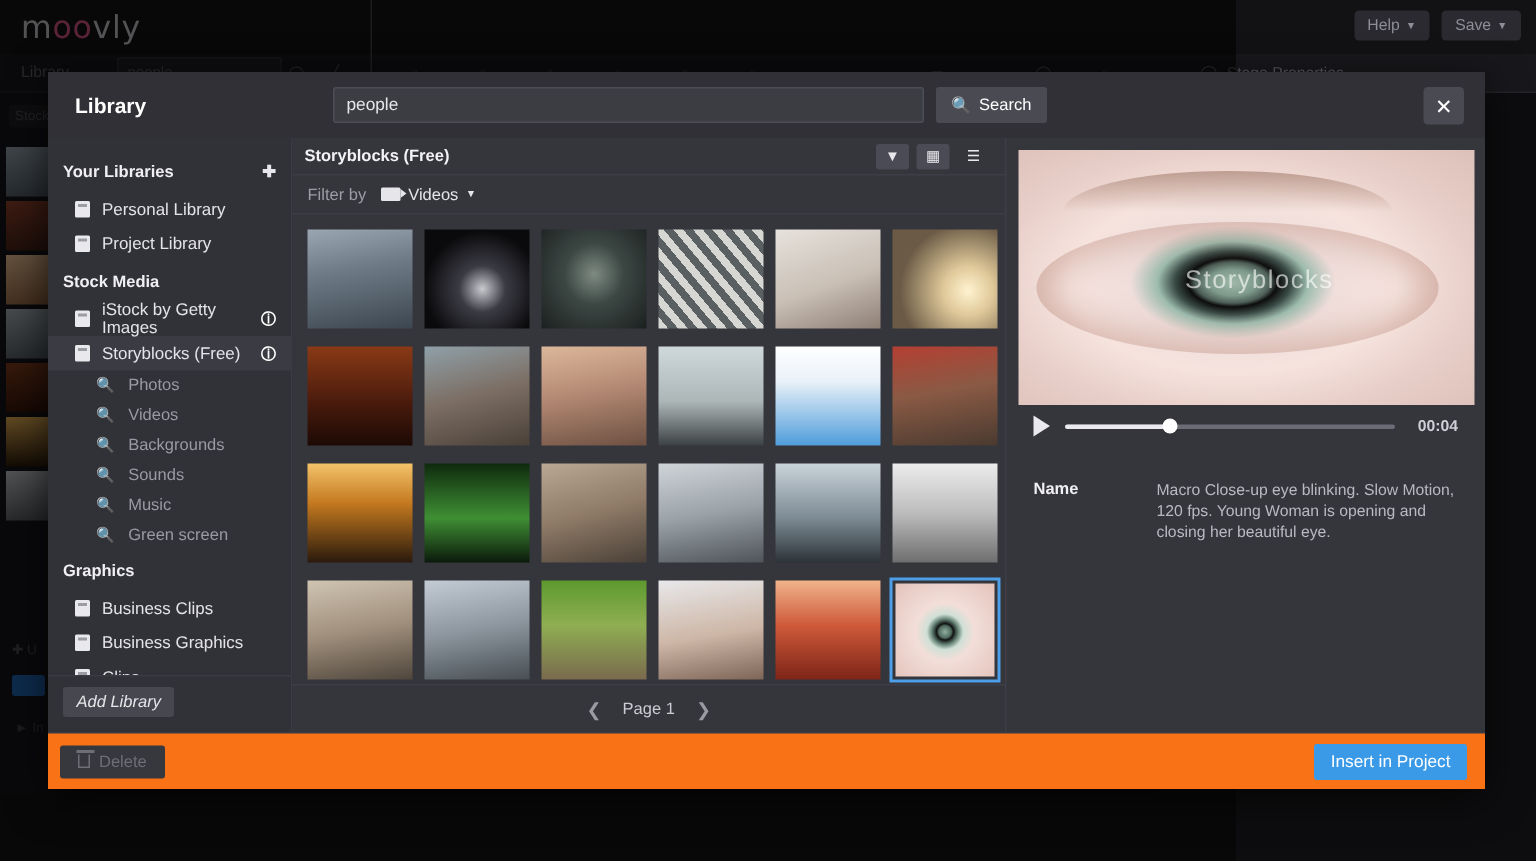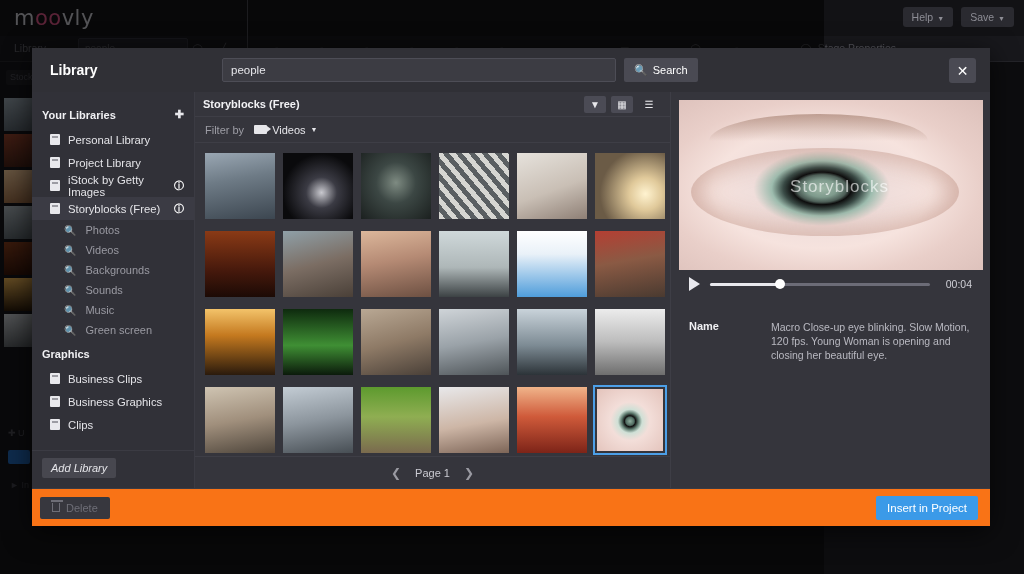--- a/index.html
+++ b/index.html
@@ -246,21 +246,21 @@
   }
   .pv-video .lid {
     position: absolute; left: 4%; top: 28%; width: 88%; height: 52%;
     border-radius: 50%; box-shadow: inset 0 0 22px 8px rgba(180,130,115,.45);
   }
   .pv-wm {
     position: absolute; left: 0; right: 0; top: 45%;
     text-align: center; font-size: 17px; color: rgba(255,255,255,.62);
     letter-spacing: 1px; font-family: "Liberation Sans", sans-serif; padding-left: 17px;
   }
-  .pv-bar { display: flex; align-items: center; gap: 10px; padding: 7px 10px 3px 10px; }
+  .pv-bar { display: flex; align-items: center; gap: 10px; padding: 7px 10px 3px 10px; font-weight: bold; }
   .play-tri {
     width: 0; height: 0; border-left: 11px solid #e9e9ee;
     border-top: 7px solid transparent; border-bottom: 7px solid transparent;
     cursor: pointer;
   }
   .track { flex: 1; height: 3px; background: #6c6c77; position: relative; border-radius: 2px; }
   .track .fill { position: absolute; left:0; top:0; height: 3px; width: 32%; background: #e9e9ee; border-radius:2px;}
   .track .knob {
     position: absolute; left: 32%; top: -3.5px; width: 10px; height: 10px;
     border-radius: 50%; background: #fff; transform: translateX(-50%); cursor: pointer;
@@ -394,20 +394,23 @@
           </div>
           <div class="side-item">
             <span class="bookicon"></span>
             <span>Personal Library</span>
           </div>
           <div class="side-item">
             <span class="bookicon"></span>
             <span>Project Library</span>
           </div>
 
+          <div class="side-head">
+            <span>Stock Media</span>
+          </div>
           <div class="side-item">
             <span class="bookicon"></span>
             <span>iStock by Getty Images</span>
             <span class="info">ⓘ</span>
           </div>
           <div class="side-item active">
             <span class="bookicon"></span>
             <span>Storyblocks (Free)</span>
             <span class="info">ⓘ</span>
           </div>

